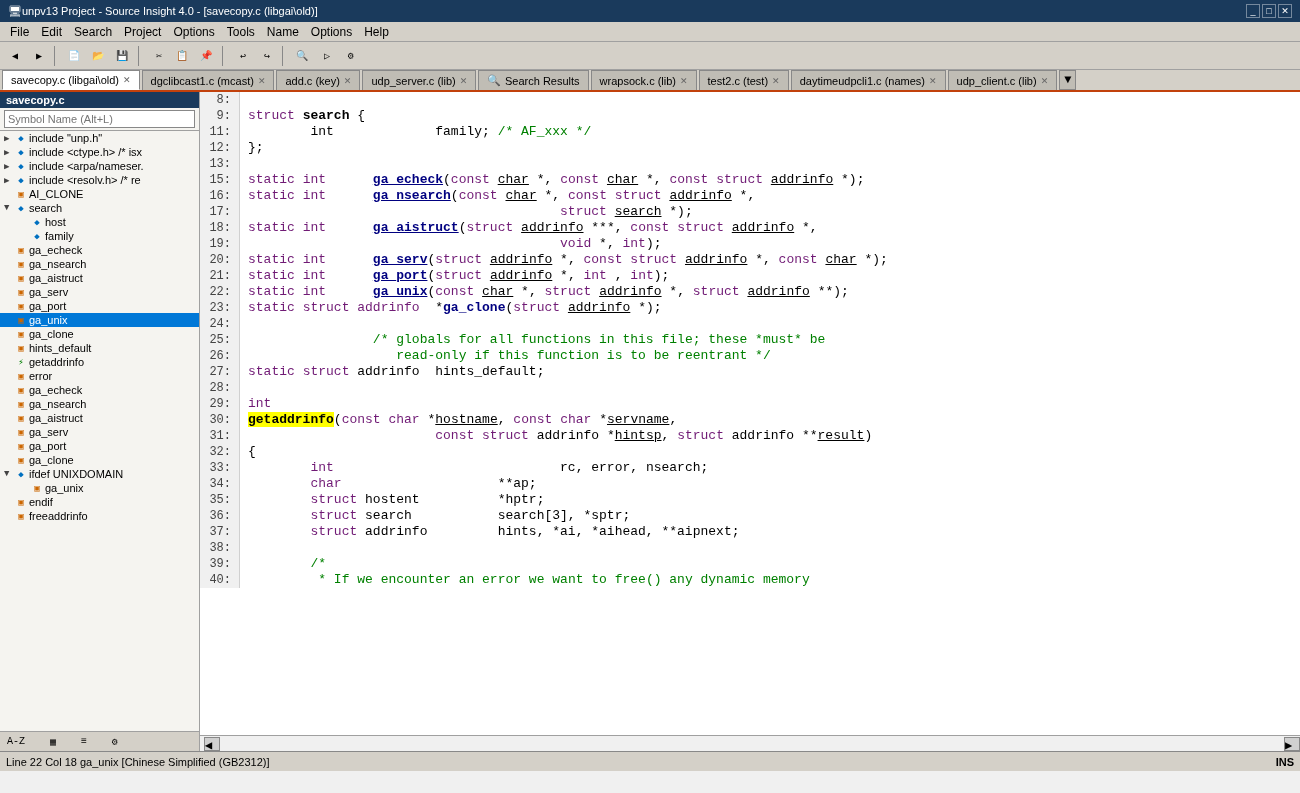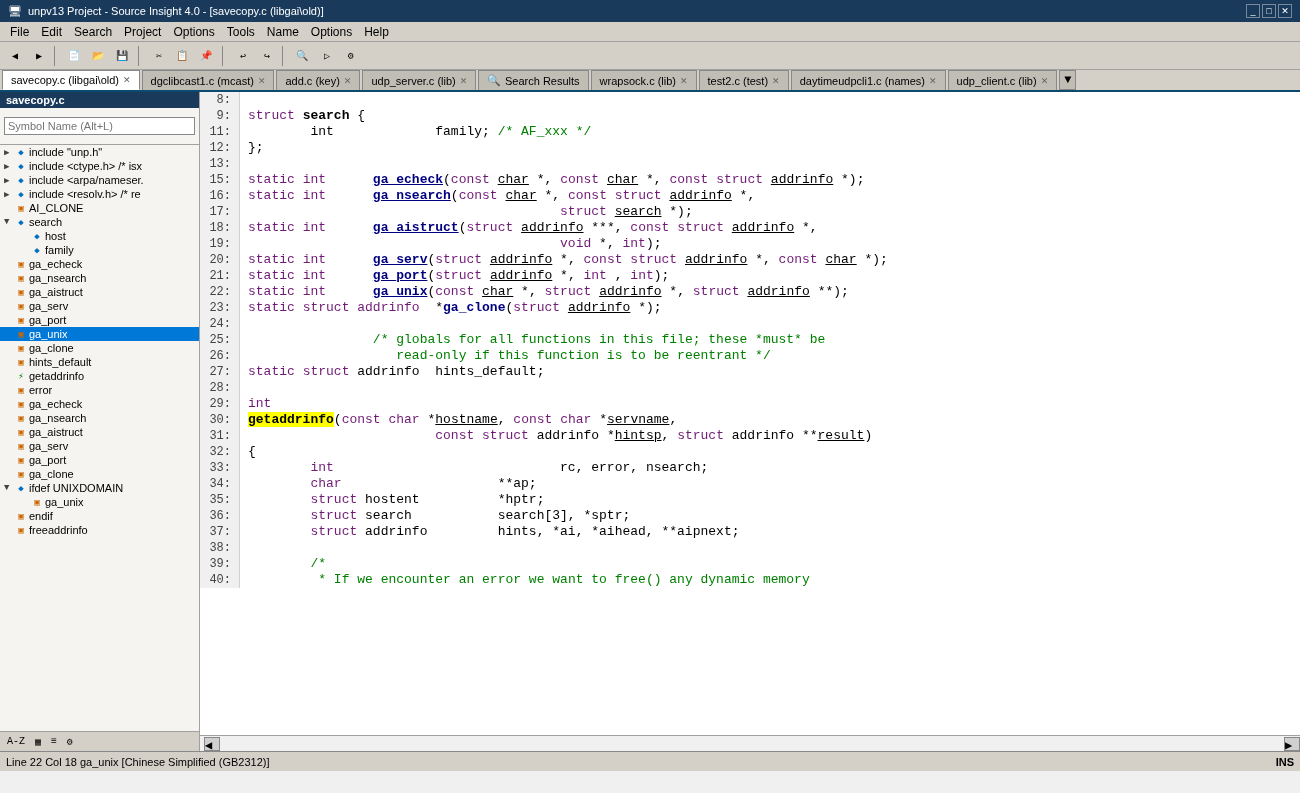--- a/index.html
+++ b/index.html
@@ -51,21 +51,21 @@
     }
     .tb-sep { width: 6px; height: 20px; border-left: 1px solid #888; margin: 0 2px; }
 
     
     #tabs-bar {
       background: #d4d0c8;
       height: 22px;
       display: flex;
       align-items: flex-end;
       padding: 0 2px;
-      border-bottom: 2px solid #0c4a6e;
+      border-bottom: 2px solid #c2410c;
       overflow: hidden;
     }
     .tab {
       height: 20px;
       padding: 0 8px;
       background: #c0bdb5;
       border: 1px solid #888;
       border-bottom: none;
       font-size: 11px;
       font-family: 'Segoe UI', Arial, sans-serif;
@@ -95,21 +95,21 @@
     }
     #sidebar-title {
       background: #1a3a5c;
       color: white;
       font-family: 'Segoe UI', Arial, sans-serif;
       font-size: 11px;
       font-weight: bold;
       padding: 2px 6px;
     }
     #symbol-search {
-      padding: 9px 4px;
+      padding: 2px 4px;
       border-bottom: 1px solid #a0a0a0;
     }
     #symbol-search input {
       width: 100%;
       height: 18px;
       font-size: 11px;
       border: 1px solid #888;
       padding: 1px 3px;
     }
     #symbol-tree {
@@ -134,21 +134,21 @@
     .tree-label { font-size: 11px; font-family: 'Segoe UI', Arial, sans-serif; }
     
     
     #sidebar-bottom {
       height: 20px;
       background: #d4d0c8;
       border-top: 1px solid #a0a0a0;
       display: flex;
       align-items: center;
       padding: 0 4px;
-      gap: 4px;
+      gap: 19px;
     }
     .sb-btn { font-size: 10px; cursor: pointer; padding: 0 3px; }
 
     
     #code-area {
       flex: 1;
       background: white;
       overflow: hidden;
       position: relative;
       display: flex;
@@ -220,21 +220,21 @@
       border-top: 1px solid #a0a0a0;
       display: flex;
       align-items: center;
     }
   </style>
 </head>
 <body>
 
 <div id="title-bar">
   <span>🖥</span>
-  <span style="margin-left:6px; flex:1;">unpv13 Project - Source Insight 4.0 - [savecopy.c (libgai\old)]</span>
+  <span style="flex:1;">unpv13 Project - Source Insight 4.0 - [savecopy.c (libgai\old)]</span>
   <div class="win-controls">
     <div class="win-btn">_</div>
     <div class="win-btn">□</div>
     <div class="win-btn">✕</div>
   </div>
 </div>
 
 <div id="menu-bar">
     <div class="menu-item">File</div>
     <div class="menu-item">Edit</div>

